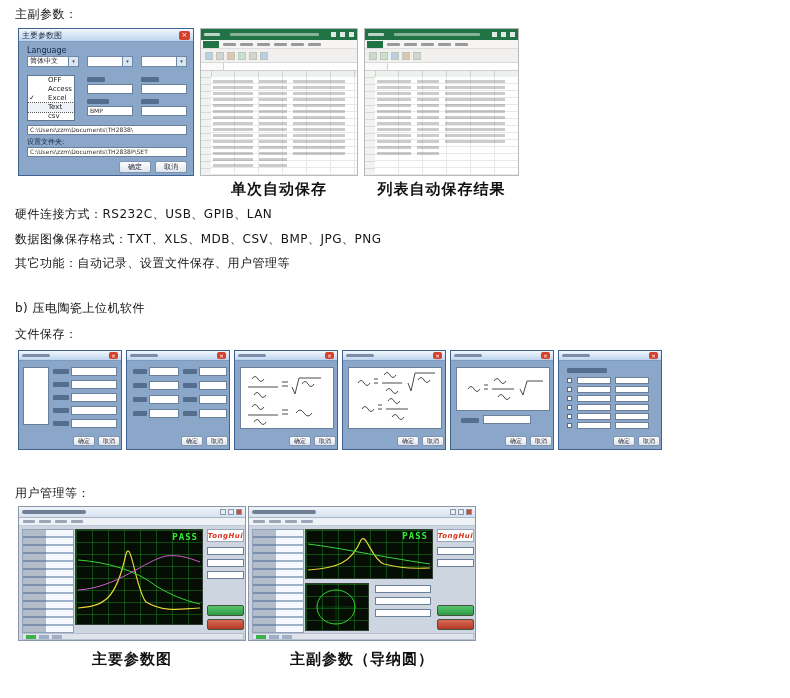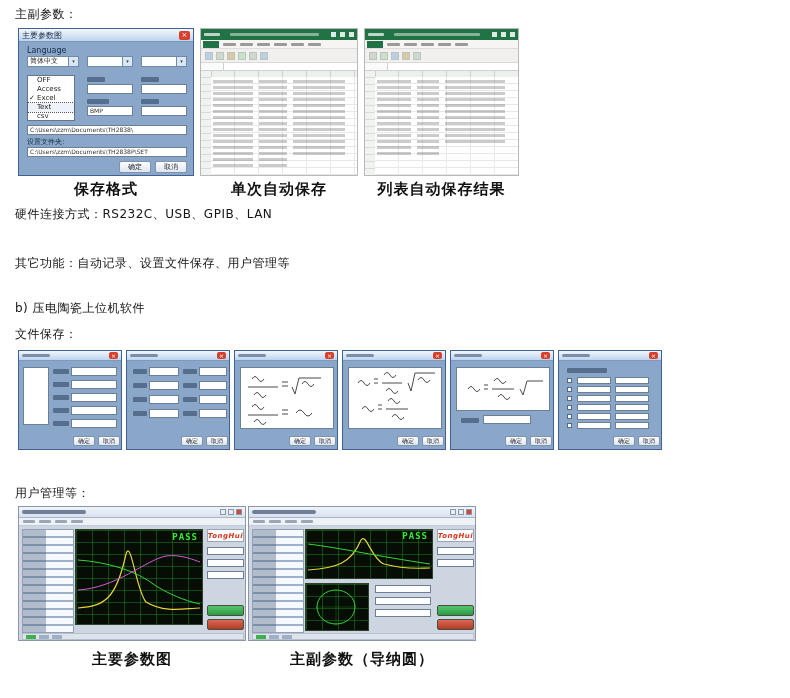--- a/index.html
+++ b/index.html
@@ -16,21 +16,21 @@
   .dlg-title{position:absolute;left:0;top:0;right:0;height:13px;background:linear-gradient(#f2f7fd,#bdd4ee);border-bottom:1px solid #7a9ac0;display:flex;align-items:center;font-size:8px;color:#1c2b45;padding:0 3px;box-sizing:border-box;}
   .dlg-title.sm-title{height:10px;font-size:6px;}
   .dlg-close{margin-left:auto;width:11px;height:9px;background:#d6402a;color:#fff;font-size:7px;line-height:9px;text-align:center;border-radius:2px;}
   .sm-title .dlg-close{width:9px;height:7px;line-height:7px;font-size:6px;}
   .tbar-sm{width:28px;height:3px;background:#7d8ea8;border-radius:2px;}
   .dlg-label{position:absolute;font-size:8px;color:#14294a;white-space:nowrap;}
   .dlg-label.sm{font-size:7px;}
   .combo{position:absolute;background:#fff;border:1px solid #7089a8;font-size:7px;line-height:9px;padding-left:2px;color:#222;box-sizing:border-box;overflow:hidden;white-space:nowrap;}
   .combo .caret{position:absolute;right:0;top:0;bottom:0;width:9px;background:#dbe6f3;border-left:1px solid #7089a8;font-size:5px;line-height:9px;text-align:center;color:#345;}
   .list{position:absolute;background:#fff;border:1px solid #60788f;font-size:7px;color:#222;box-sizing:border-box;}
-  .list .li{height:9px;line-height:9px;padding-left:9px;position:relative;white-space:nowrap;}
+  .list .li{height:9px;line-height:9px;padding-left:20px;position:relative;white-space:nowrap;}
   .list .li .chk{position:absolute;left:1px;top:0;font-size:7px;color:#222;}
   .list .li.sel{outline:1px dotted #555;background:#eef3fa;}
   .wbox{position:absolute;background:#fff;border:1px solid #6c7f99;box-sizing:border-box;}
   .fval{font-size:6px;line-height:8px;color:#333;white-space:nowrap;overflow:hidden;padding:0 2px;}
   .lblbar{position:absolute;height:5px;background:rgba(22,42,72,.45);border-radius:1px;}
   .btn{position:absolute;background:linear-gradient(#fdfdfd,#dfe5ee);border:1px solid #7d93b0;font-size:7px;text-align:center;color:#223;border-radius:2px;box-sizing:border-box;display:flex;align-items:center;justify-content:center;}
   .btn.sm{font-size:6px;}
   .wpanel{position:absolute;background:#fff;border:1px solid #6c7f99;box-sizing:border-box;}
   .chkbox{position:absolute;width:5px;height:5px;background:#fff;border:1px solid #55688a;box-sizing:border-box;}
 
@@ -192,25 +192,25 @@
         </div>
       <div class="xl-cols"></div>
       <div class="xl-rowhdr"></div>
       <div class="xl-grid"></div>
       <div class="xl-datacol" style="left:12px;top:50px;width:34px;bottom:18px;"></div>
       <div class="xl-datacol" style="left:52px;top:50px;width:22px;bottom:18px;"></div>
       <div class="xl-datacol" style="left:80px;top:50px;width:60px;bottom:30px;"></div>
     </div>
   </figure>
 
-  <div class="caption" style="left:18px;top:180px;width:176px;">保存格式</div>
   <div class="caption" style="left:200px;top:180px;width:158px;">单次自动保存</div>
   <div class="caption" style="left:364px;top:180px;width:155px;">列表自动保存结果</div>
 
   <div class="doc-text" style="left:15px;top:206px;">硬件连接方式：RS232C、USB、GPIB、LAN</div>
+  <div class="doc-text" style="left:15px;top:231px;">数据图像保存格式：TXT、XLS、MDB、CSV、BMP、JPG、PNG</div>
   <div class="doc-text" style="left:15px;top:255px;">其它功能：自动记录、设置文件保存、用户管理等</div>
 
   <div class="doc-text" style="left:15px;top:300px;">b) 压电陶瓷上位机软件</div>
   <div class="doc-text" style="left:15px;top:326px;">文件保存：</div>
 
   <figure class="fig" style="left:18px;top:350px;width:104px;height:100px;">
     <div class="dlg">
       <div class="dlg-title sm-title">
         <span class="tbar-sm"></span>
         <span class="dlg-close">×</span>

